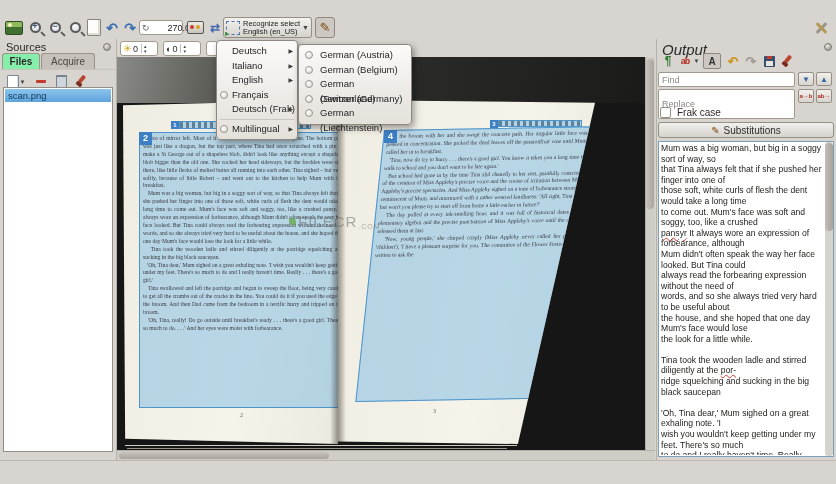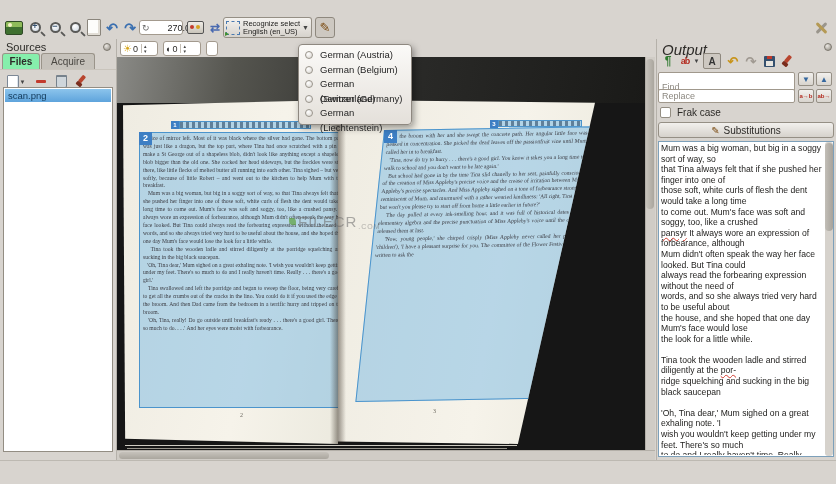--- a/index.html
+++ b/index.html
@@ -307,29 +307,29 @@
   <div class="oi" style="left:743px;width:16px">
       <span class="g-redo">↷</span>
     </div>
   <div class="oi" style="left:761px;width:16px">
       <span class="icon-floppy"></span>
     </div>
   <div class="oi" style="left:779px;width:16px">
       <span class="brush"></span>
     </div>
 
-  <input class="field" style="left: 658px; top: 72px; width: 137px; height: 30px;" placeholder="Find">
+  <input class="field" style="left: 658px; top: 72px; width: 137px; height: 15px;" placeholder="Find">
   <div class="sq-btn" style="left:798px;top:72px">
       <span class="g-down">▼</span>
     </div>
   <div class="sq-btn" style="left:816px;top:72px">
       <span class="g-up">▲</span>
     </div>
 
-  <input class="field" style="left: 658px; top: 89px; width: 137px; height: 14px;" placeholder="Replace">
+  <input class="field" style="left: 658px; top: 89px; width: 137px; height: 30px;" placeholder="Replace">
   <div class="sq-btn" style="left:798px;top:89px">
       <span class="g-rep">a→b</span>
     </div>
   <div class="sq-btn" style="left:816px;top:89px">
       <span class="g-rep">ab→</span>
     </div>
 
   <div class="abs" id="matchcase-box"></div>
   <div class="abs" id="matchcase-label">Frak case</div>
 
@@ -362,20 +362,29 @@
 in the lino. You could do it if you used the edge of the broom.
 And then Dad came from the bedroom in a</div>
   </div>
   <div class="abs" id="out-vtrack"></div>
   <div class="abs" id="out-vthumb"></div>
 
   <div class="abs" id="statusbar">
     
   </div>
 
+  <div class="menu" id="lang-menu">
+    <div class="mi has-sub"><span>Deutsch</span></div>
+    <div class="mi has-sub"><span>Italiano</span></div>
+    <div class="mi has-sub"><span>English</span></div>
+    <div class="mi"><span class="radio"></span><span>Français</span></div>
+    <div class="mi has-sub"><span>Deutsch (Frak)</span></div>
+    <div class="menusep"></div>
+    <div class="mi has-sub"><span class="radio"></span><span>Multilingual</span></div>
+  </div>
 
   <div class="menu" id="lang-submenu">
     <div class="mi"><span class="radio"></span><span>German (Austria)</span></div>
     <div class="mi"><span class="radio"></span><span>German (Belgium)</span></div>
     <div class="mi"><span class="radio"></span><span>German (Switzerland)</span></div>
     <div class="mi"><span class="radio"></span><span>German (Germany)</span></div>
     <div class="mi"><span class="radio"></span><span>German (Liechtenstein)</span></div>
   </div>
 
 </div>

